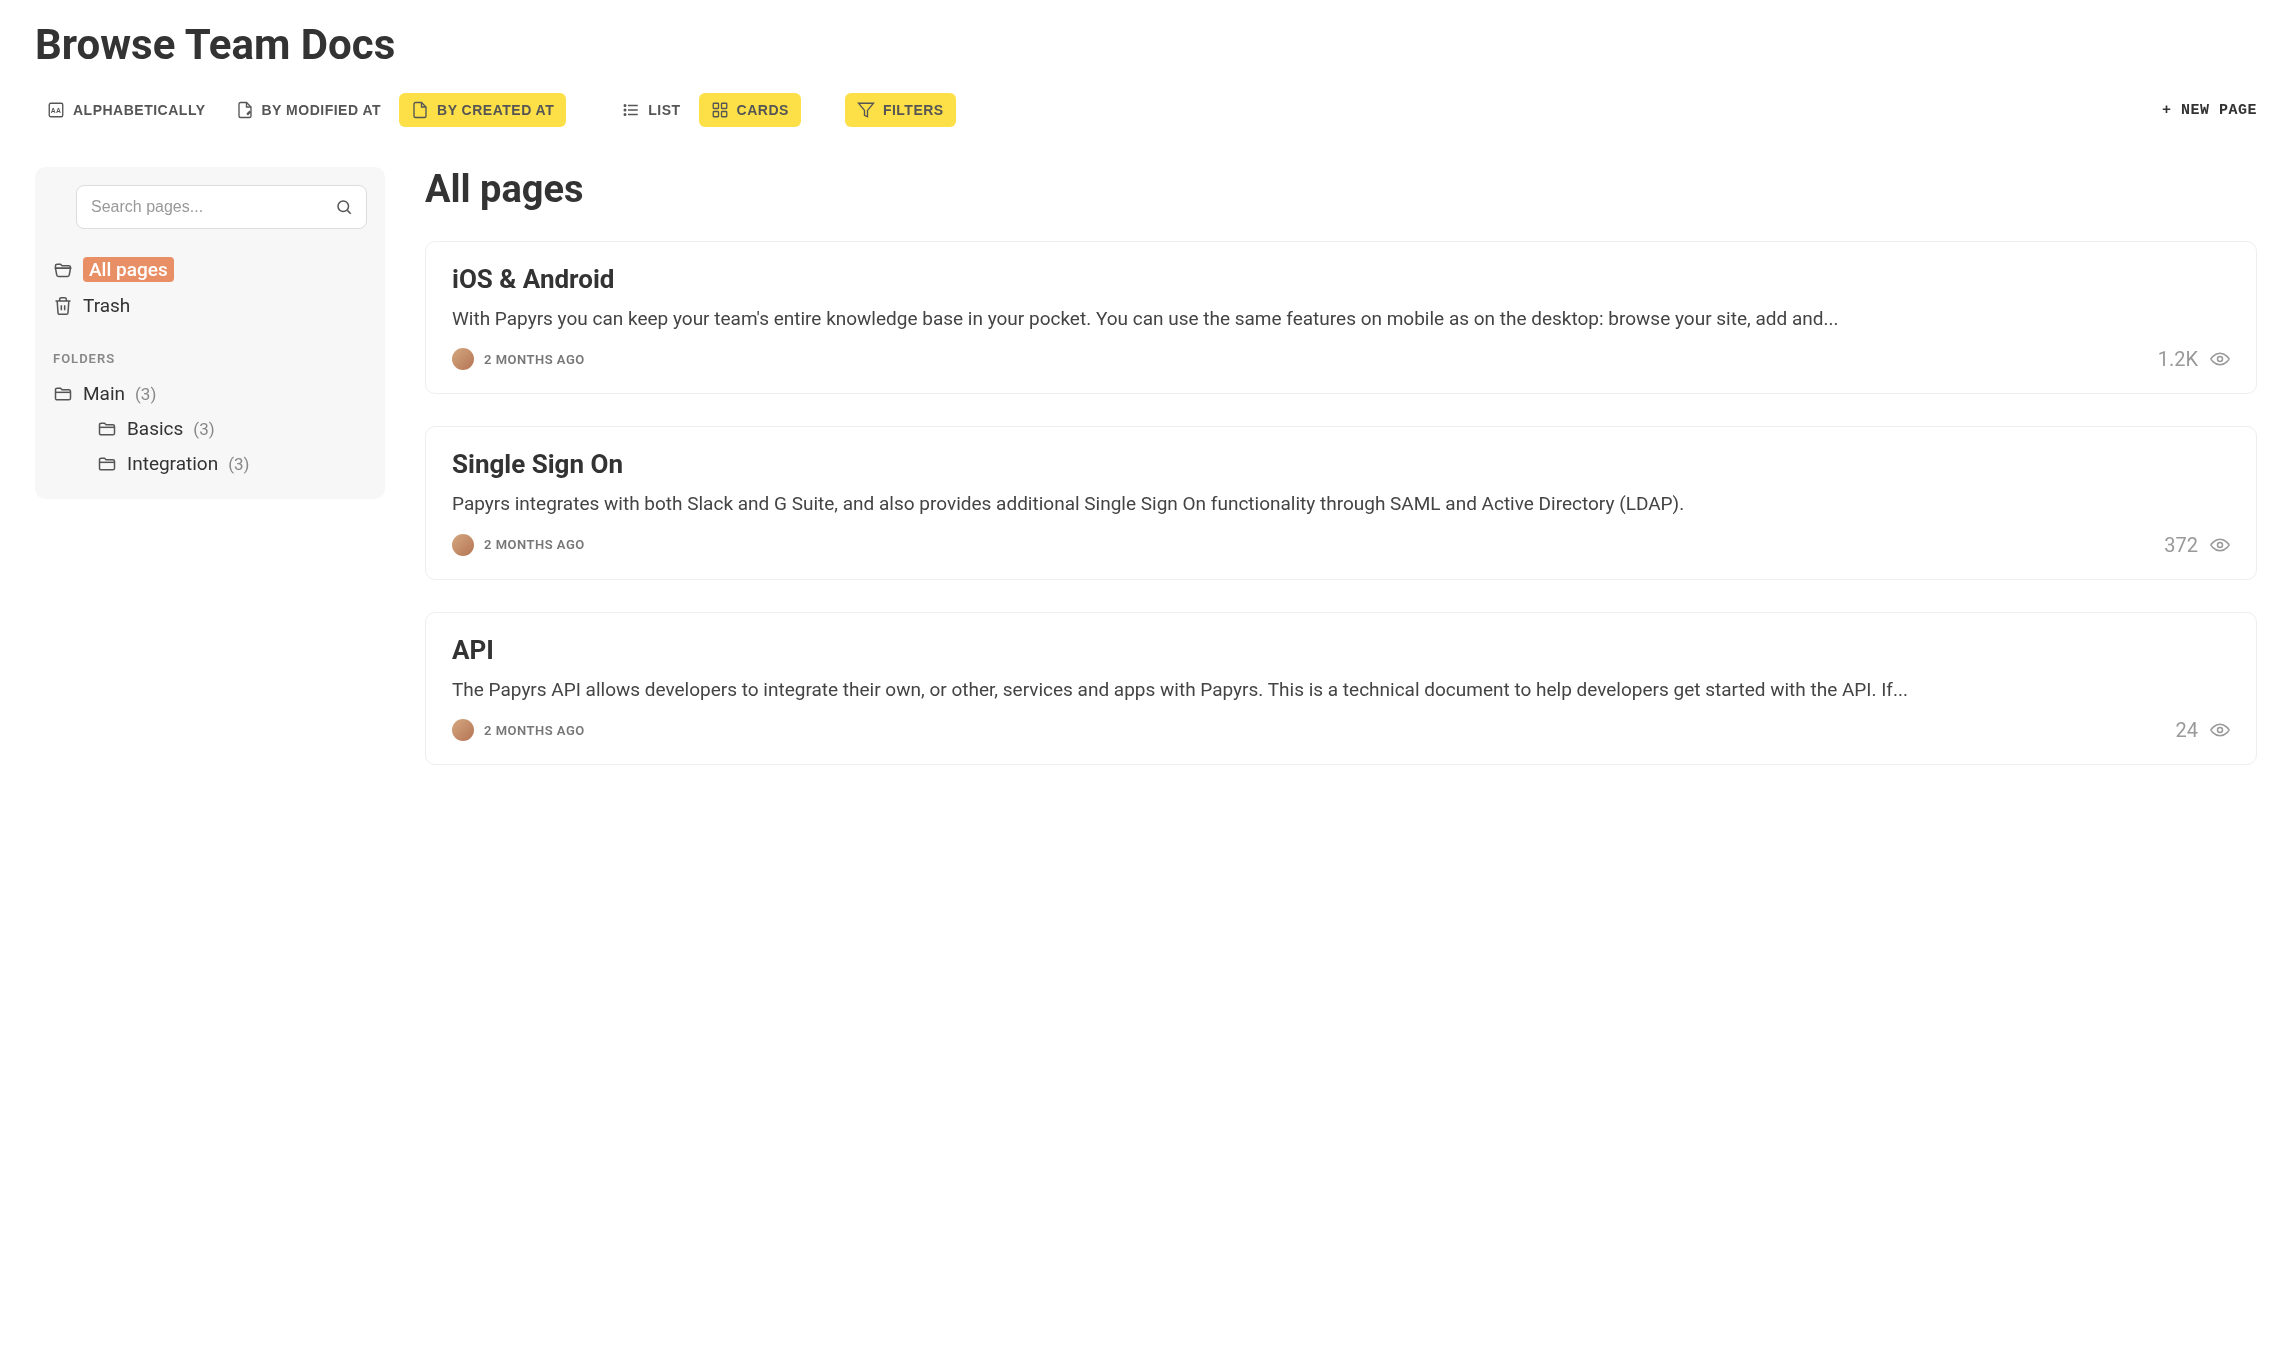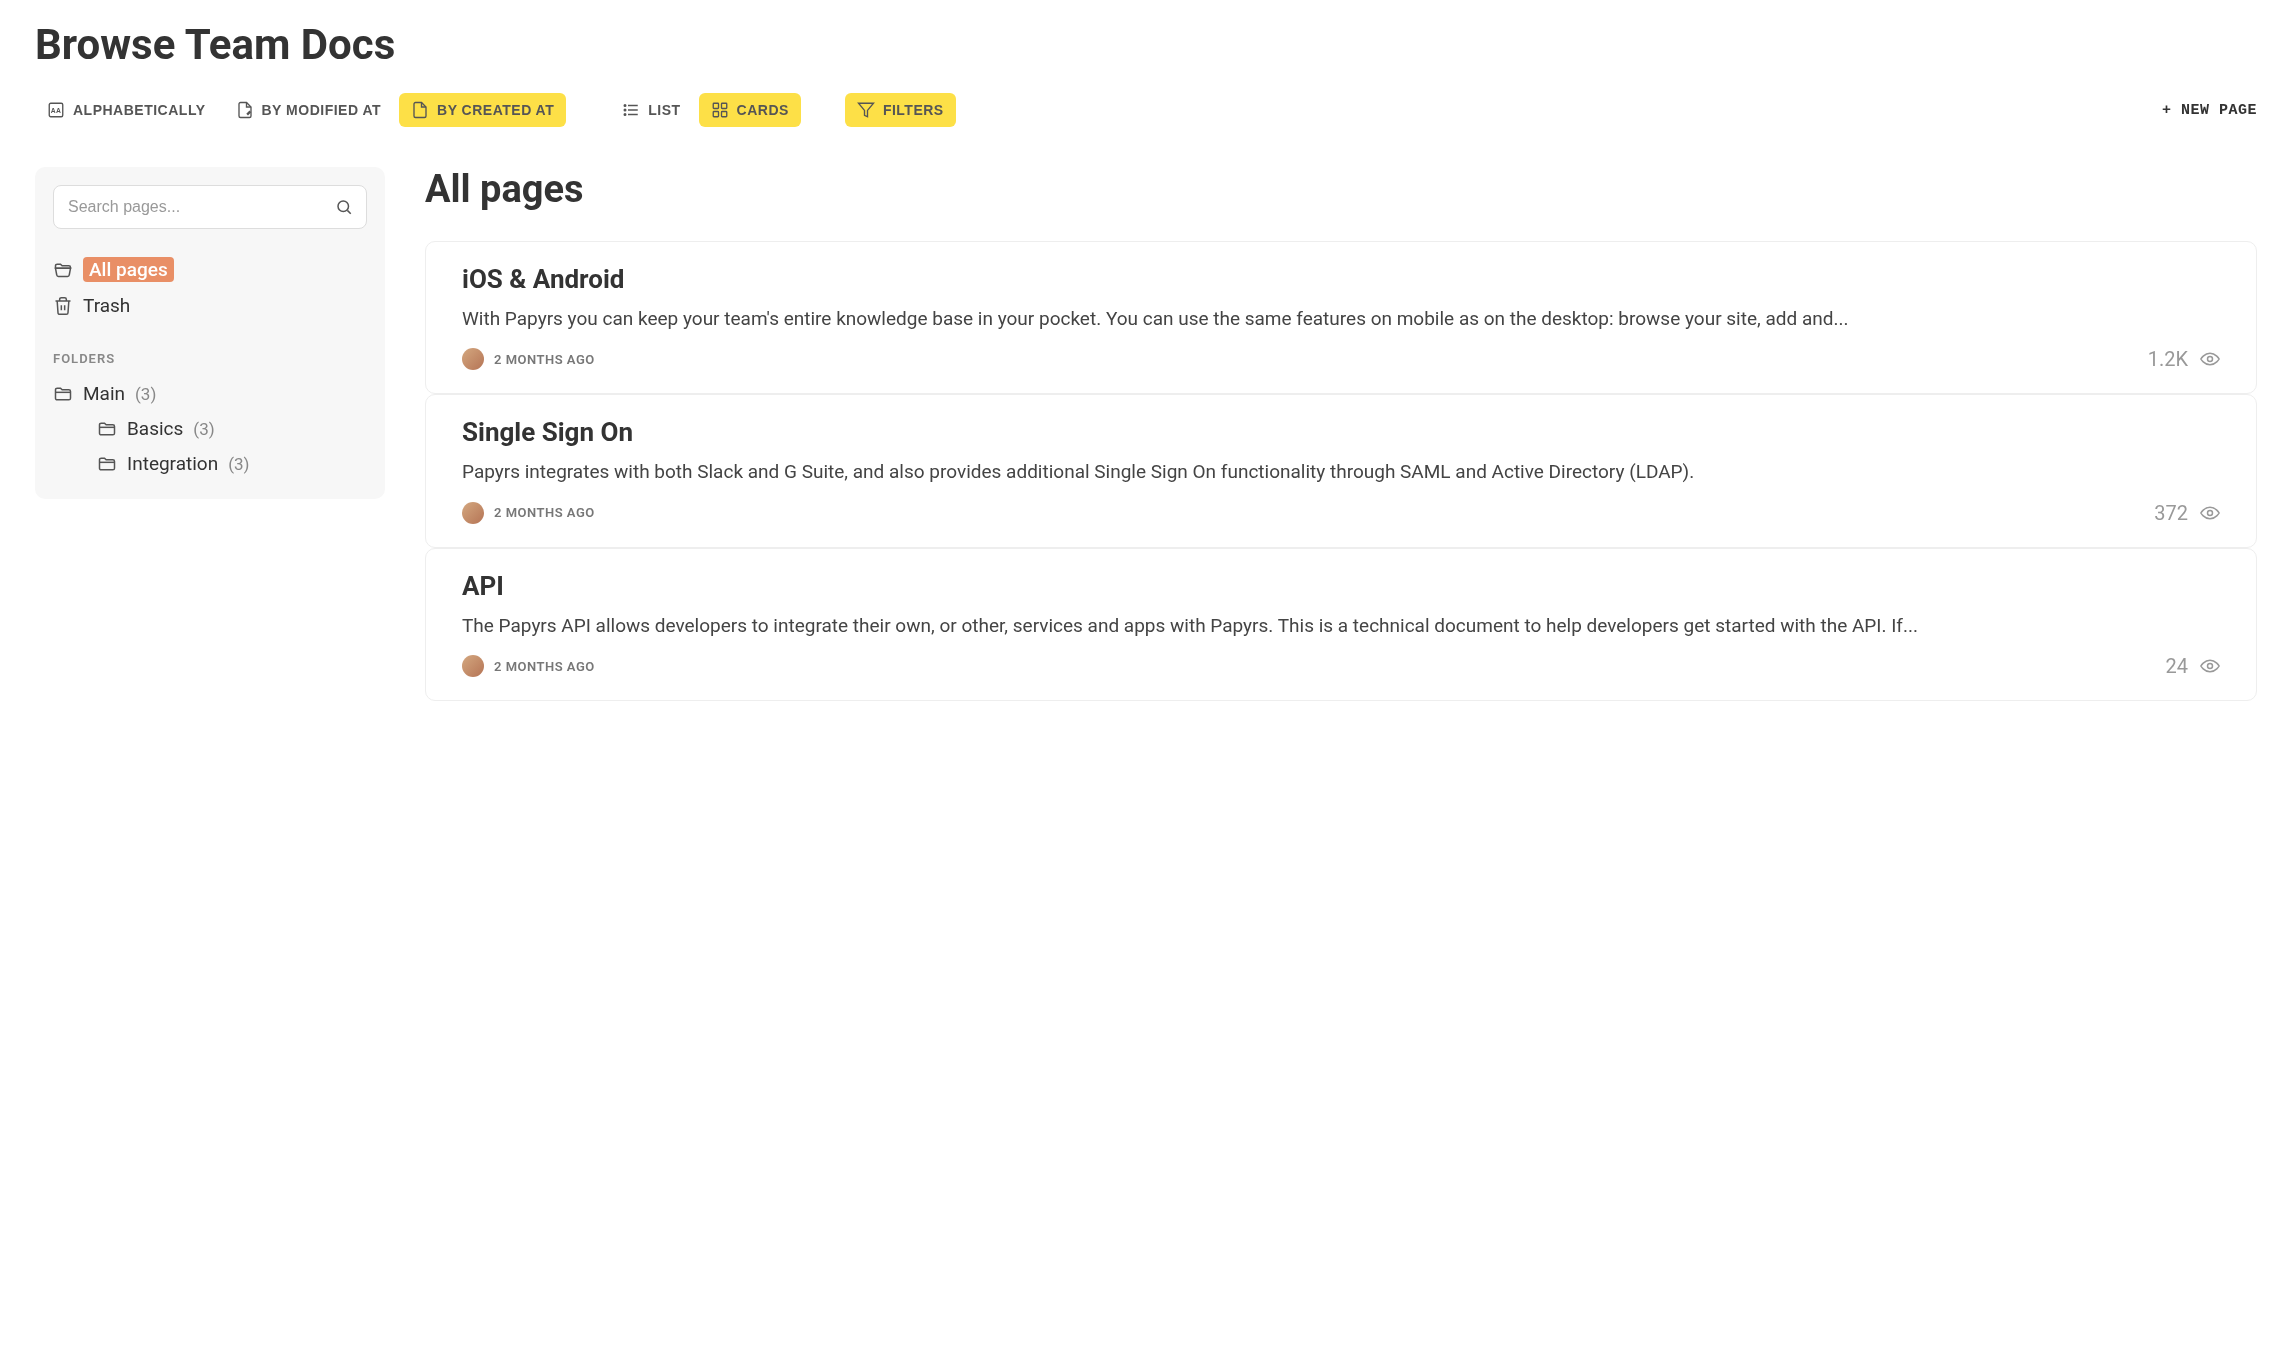--- a/index.html
+++ b/index.html
@@ -12,39 +12,39 @@
 .toolbar-spacer { flex: 1; }
 .toolbar-btn { display: inline-flex; align-items: center; gap: 8px; padding: 8px 12px; border: none; background: transparent; border-radius: 6px; font-size: 14px; font-weight: 600; letter-spacing: 0.5px; color: #555; cursor: pointer; text-transform: uppercase; }
 .toolbar-btn.active { background: #fde047; }
 .toolbar-btn svg, .toolbar-btn .icon { width: 18px; height: 18px; flex-shrink: 0; }
 .sep { width: 12px; }
 .new-page-btn { font-size: 15px; font-weight: 700; letter-spacing: 0.5px; color: #333; background: transparent; border: none; cursor: pointer; font-family: Liberation Mono, monospace; }
 
 .layout { display: flex; gap: 40px; align-items: flex-start; }
 
 .sidebar { width: 350px; background: #f7f7f7; border-radius: 10px; padding: 18px; }
-.search-wrap { position: relative; margin-bottom: 22px; }
+.search-wrap { position: relative; margin-bottom: 22px; margin-left: 23px; }
 .search-input { width: 100%; padding: 12px 40px 12px 14px; border: 1px solid #ddd; border-radius: 8px; font-size: 16px; background: #fff; color: #333; }
 .search-input::placeholder { color: #999; }
 .search-icon { position: absolute; right: 14px; top: 50%; transform: translateY(-50%); width: 18px; height: 18px; color: #555; }
 
 .nav-item { display: flex; align-items: center; gap: 10px; padding: 6px 0; font-size: 19px; cursor: pointer; color: #333; }
 .nav-item svg { width: 20px; height: 20px; flex-shrink: 0; color: #555; }
 .nav-label-hl { background: #e98f66; color: #fff; padding: 1px 6px; border-radius: 4px; font-weight: 500; }
 
 .folders-hdr { font-size: 13px; font-weight: 600; letter-spacing: 1px; color: #888; margin: 28px 0 10px; }
 .folder-item { display: flex; align-items: center; gap: 10px; padding: 6px 0; font-size: 19px; cursor: pointer; color: #333; }
 .folder-item svg { width: 20px; height: 20px; flex-shrink: 0; color: #555; }
 .folder-count { color: #888; font-size: 17px; }
 .indent-1 { padding-left: 44px; }
 
 .main { flex: 1; }
 .section-title { font-size: 38px; font-weight: 700; color: #333; margin-bottom: 30px; }
 
-.card { border: 1px solid #eee; border-radius: 10px; padding: 22px 36px; margin-bottom: 0; }
+.card { border: 1px solid #eee; border-radius: 10px; padding: 22px 26px; margin-bottom: 32px; }
 .card-title { font-size: 26px; font-weight: 700; color: #333; margin-bottom: 10px; }
 .card-desc { font-size: 19px; color: #444; line-height: 1.55; margin-bottom: 14px; }
 .card-footer { display: flex; align-items: center; gap: 10px; }
 .avatar { width: 22px; height: 22px; border-radius: 50%; background: linear-gradient(135deg, #d4a880, #b57455); flex-shrink: 0; }
 .timestamp { font-size: 13px; font-weight: 600; letter-spacing: 0.5px; color: #777; text-transform: uppercase; }
 .views { margin-left: auto; display: flex; align-items: center; gap: 12px; color: #999; font-size: 20px; }
 .views svg { width: 20px; height: 20px; }
 </style>
 </head>
 <body>

